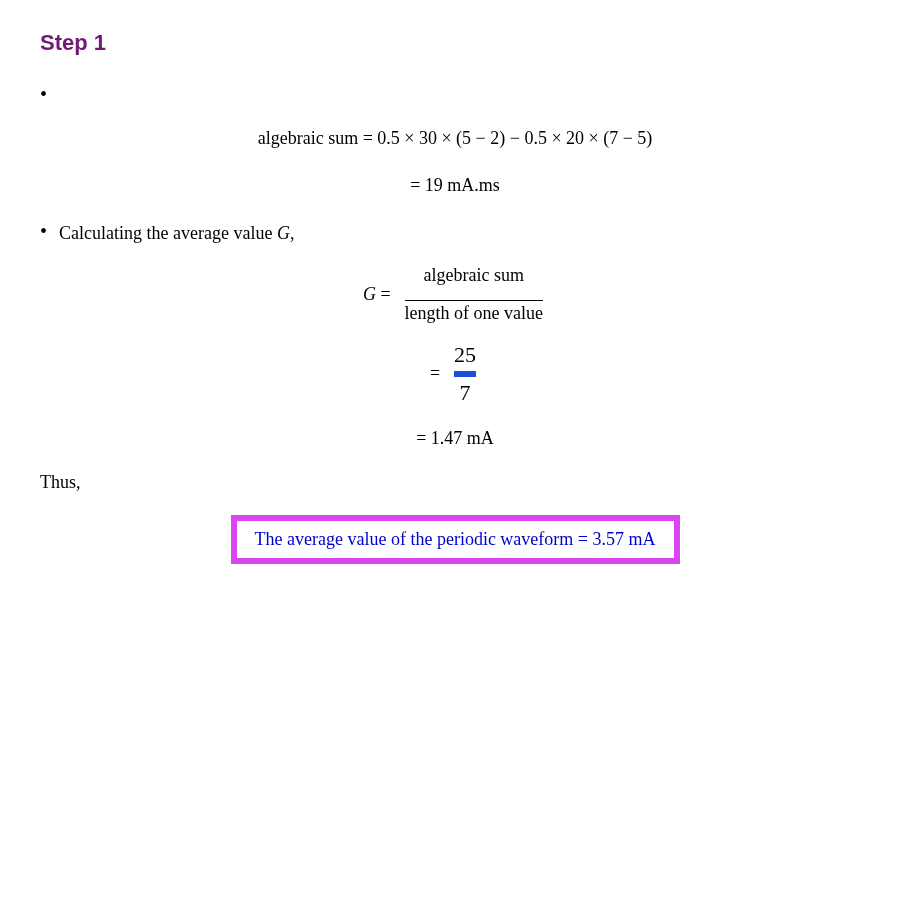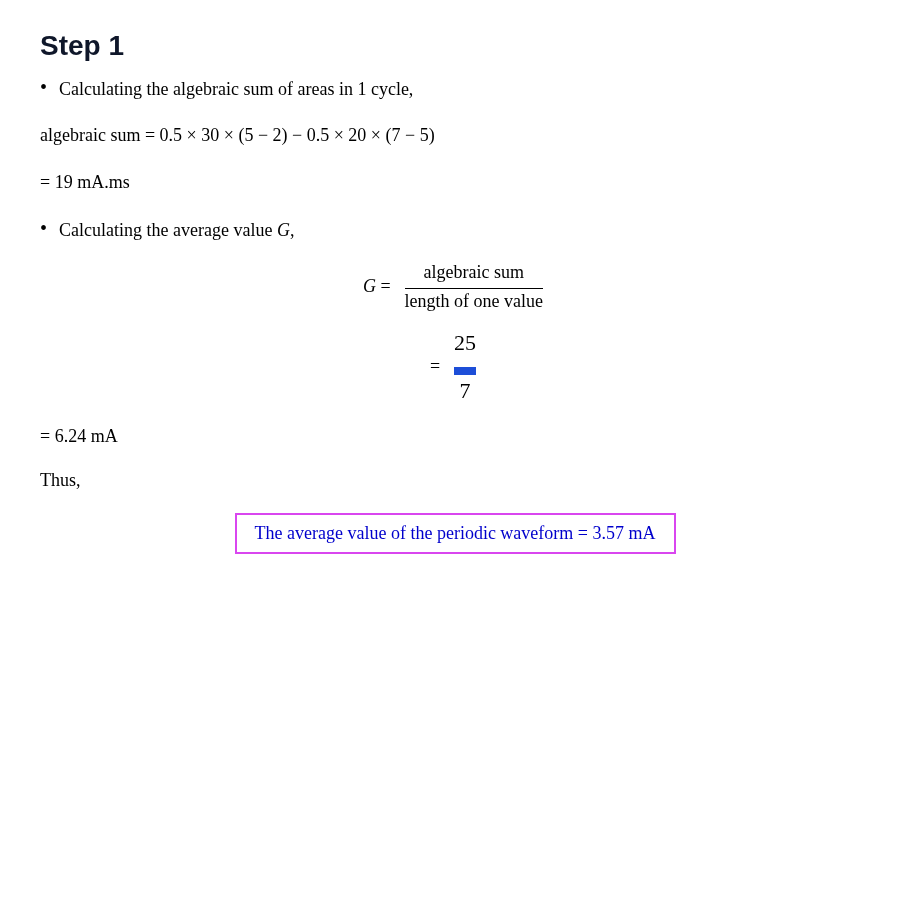--- a/index.html
+++ b/index.html
@@ -12,25 +12,25 @@
       width: 910px;
       min-height: 923px;
       background: #ffffff;
       font-family: "Times New Roman", Times, serif;
       font-size: 18px;
       color: #000000;
       padding: 30px 40px;
     }
 
     .step-heading {
-      color: #0f172a;
+      color: #701a75;
       font-family: Arial, sans-serif;
-      font-size: 28px;
+      font-size: 22px;
       font-weight: bold;
-      margin-bottom: 14px;
+      margin-bottom: 27px;
     }
 
     .bullet-section {
       margin-bottom: 20px;
     }
 
     .bullet-item {
       display: flex;
       align-items: flex-start;
       margin-bottom: 18px;
@@ -42,71 +42,71 @@
       margin-top: 0px;
       flex-shrink: 0;
     }
 
     .bullet-text {
       font-size: 18px;
       line-height: 1.5;
     }
 
     .math-block {
-      text-align: left;
+      text-align: center;
       margin: 18px 0;
       font-size: 18px;
       line-height: 1.6;
     }
 
     .fraction {
       display: inline-block;
       vertical-align: middle;
       text-align: center;
       margin: 0 4px;
     }
 
     .fraction .numerator {
       display: block;
       border-bottom: 1.5px solid #000;
-      padding-bottom: 5px;
+      padding-bottom: 14px;
       text-align: center;
     }
 
     .fraction .denominator {
       display: block;
       padding-top: 2px;
       text-align: center;
     }
 
     .fraction-large {
       display: inline-block;
       vertical-align: middle;
       text-align: center;
       margin: 0 4px;
     }
 
     .fraction-large .numerator {
       display: block;
-      border-bottom: 8px solid #1d4ed8;
-      padding-bottom: 11px;
+      border-bottom: 6px solid #1d4ed8;
+      padding-bottom: 3px;
       text-align: center;
       font-size: 22px;
     }
 
     .fraction-large .denominator {
       display: block;
       padding-top: 3px;
       text-align: center;
       font-size: 22px;
     }
 
     .result-box {
       display: inline-block;
-      border: 2px solid #d946ef;
+      border: 6px solid #d946ef;
       padding: 8px 18px;
       color: #0000cc;
       font-size: 18px;
       margin-top: 10px;
     }
 
     .thus-section {
       margin-top: 10px;
       font-size: 18px;
     }
@@ -137,21 +137,20 @@
     }
   </style>
 </head>
 <body>
 
 <div class="step-heading">Step 1</div>
 
 <div class="bullet-section">
   <div class="bullet-item">
     <span class="bullet-dot">•</span>
-    <span class="bullet-text">Calculating the algebraic sum of areas in 1 cycle,</span>
   </div>
 
   <div class="math-block">
     <span>algebraic sum = 0.5 × 30 × (5 − 2) − 0.5 × 20 × (7 − 5)</span>
   </div>
 
 
   <div class="math-block">
     <span>= 19 mA.ms</span>
   </div>
@@ -180,21 +179,21 @@
 
   <div class="math-formula">
     <span class="eq" style="margin-right:10px;">=</span>
     <div class="fraction-large">
       <span class="numerator">25</span>
       <span class="denominator">7</span>
     </div>
   </div>
 
   <div class="math-block">
-    <span>= 6.24 mA</span>
+    <span>= 1.47 mA</span>
   </div>
 </div>
 
 <div class="thus-section" style="margin-top:20px;">
   <span>Thus,</span>
 </div>
 
 <div class="center-block">
   <div class="result-box">The average value of the periodic waveform = 3.57 mA</div>
 </div>

